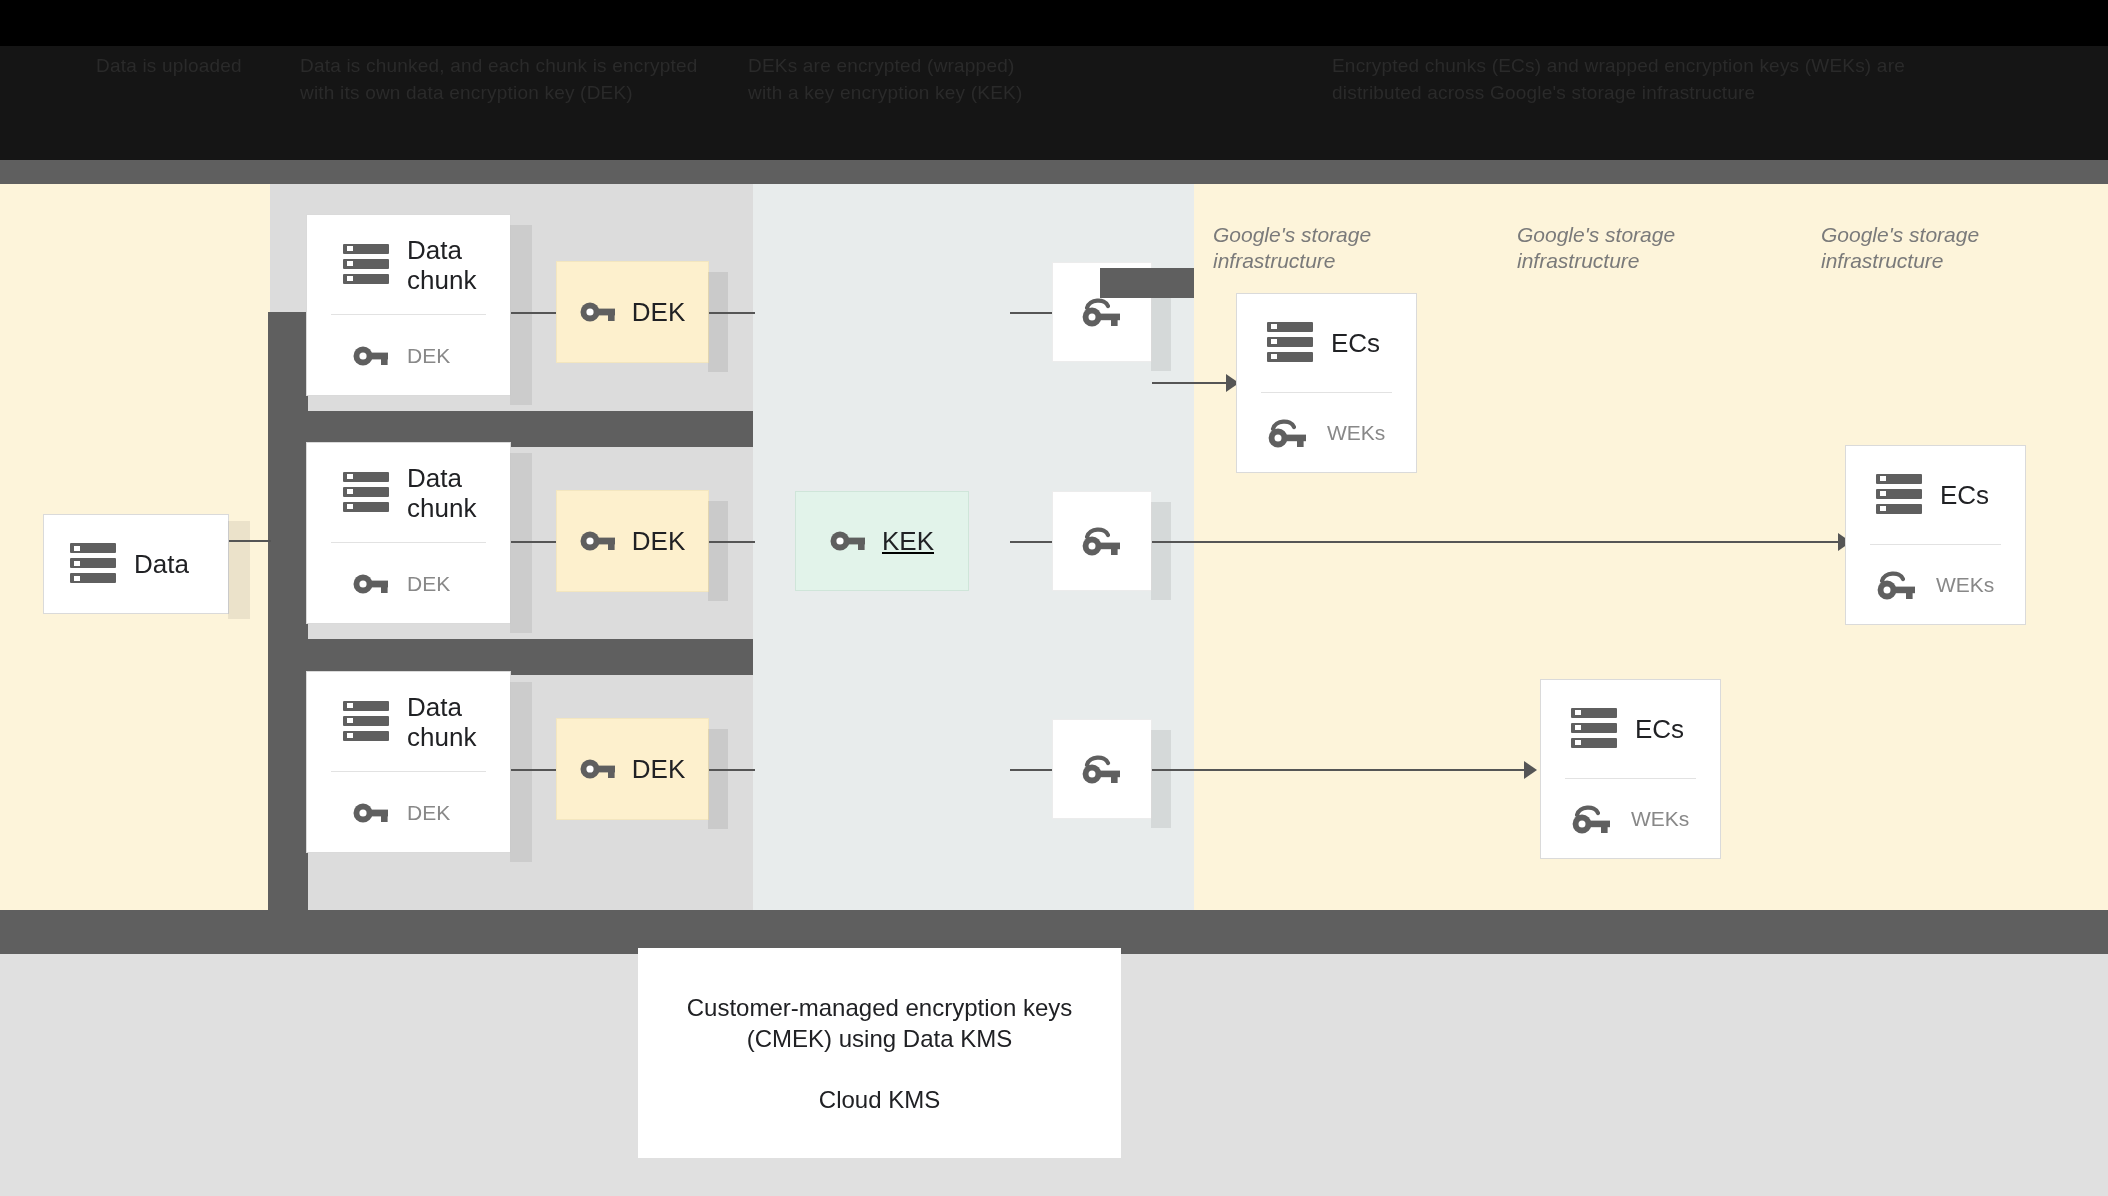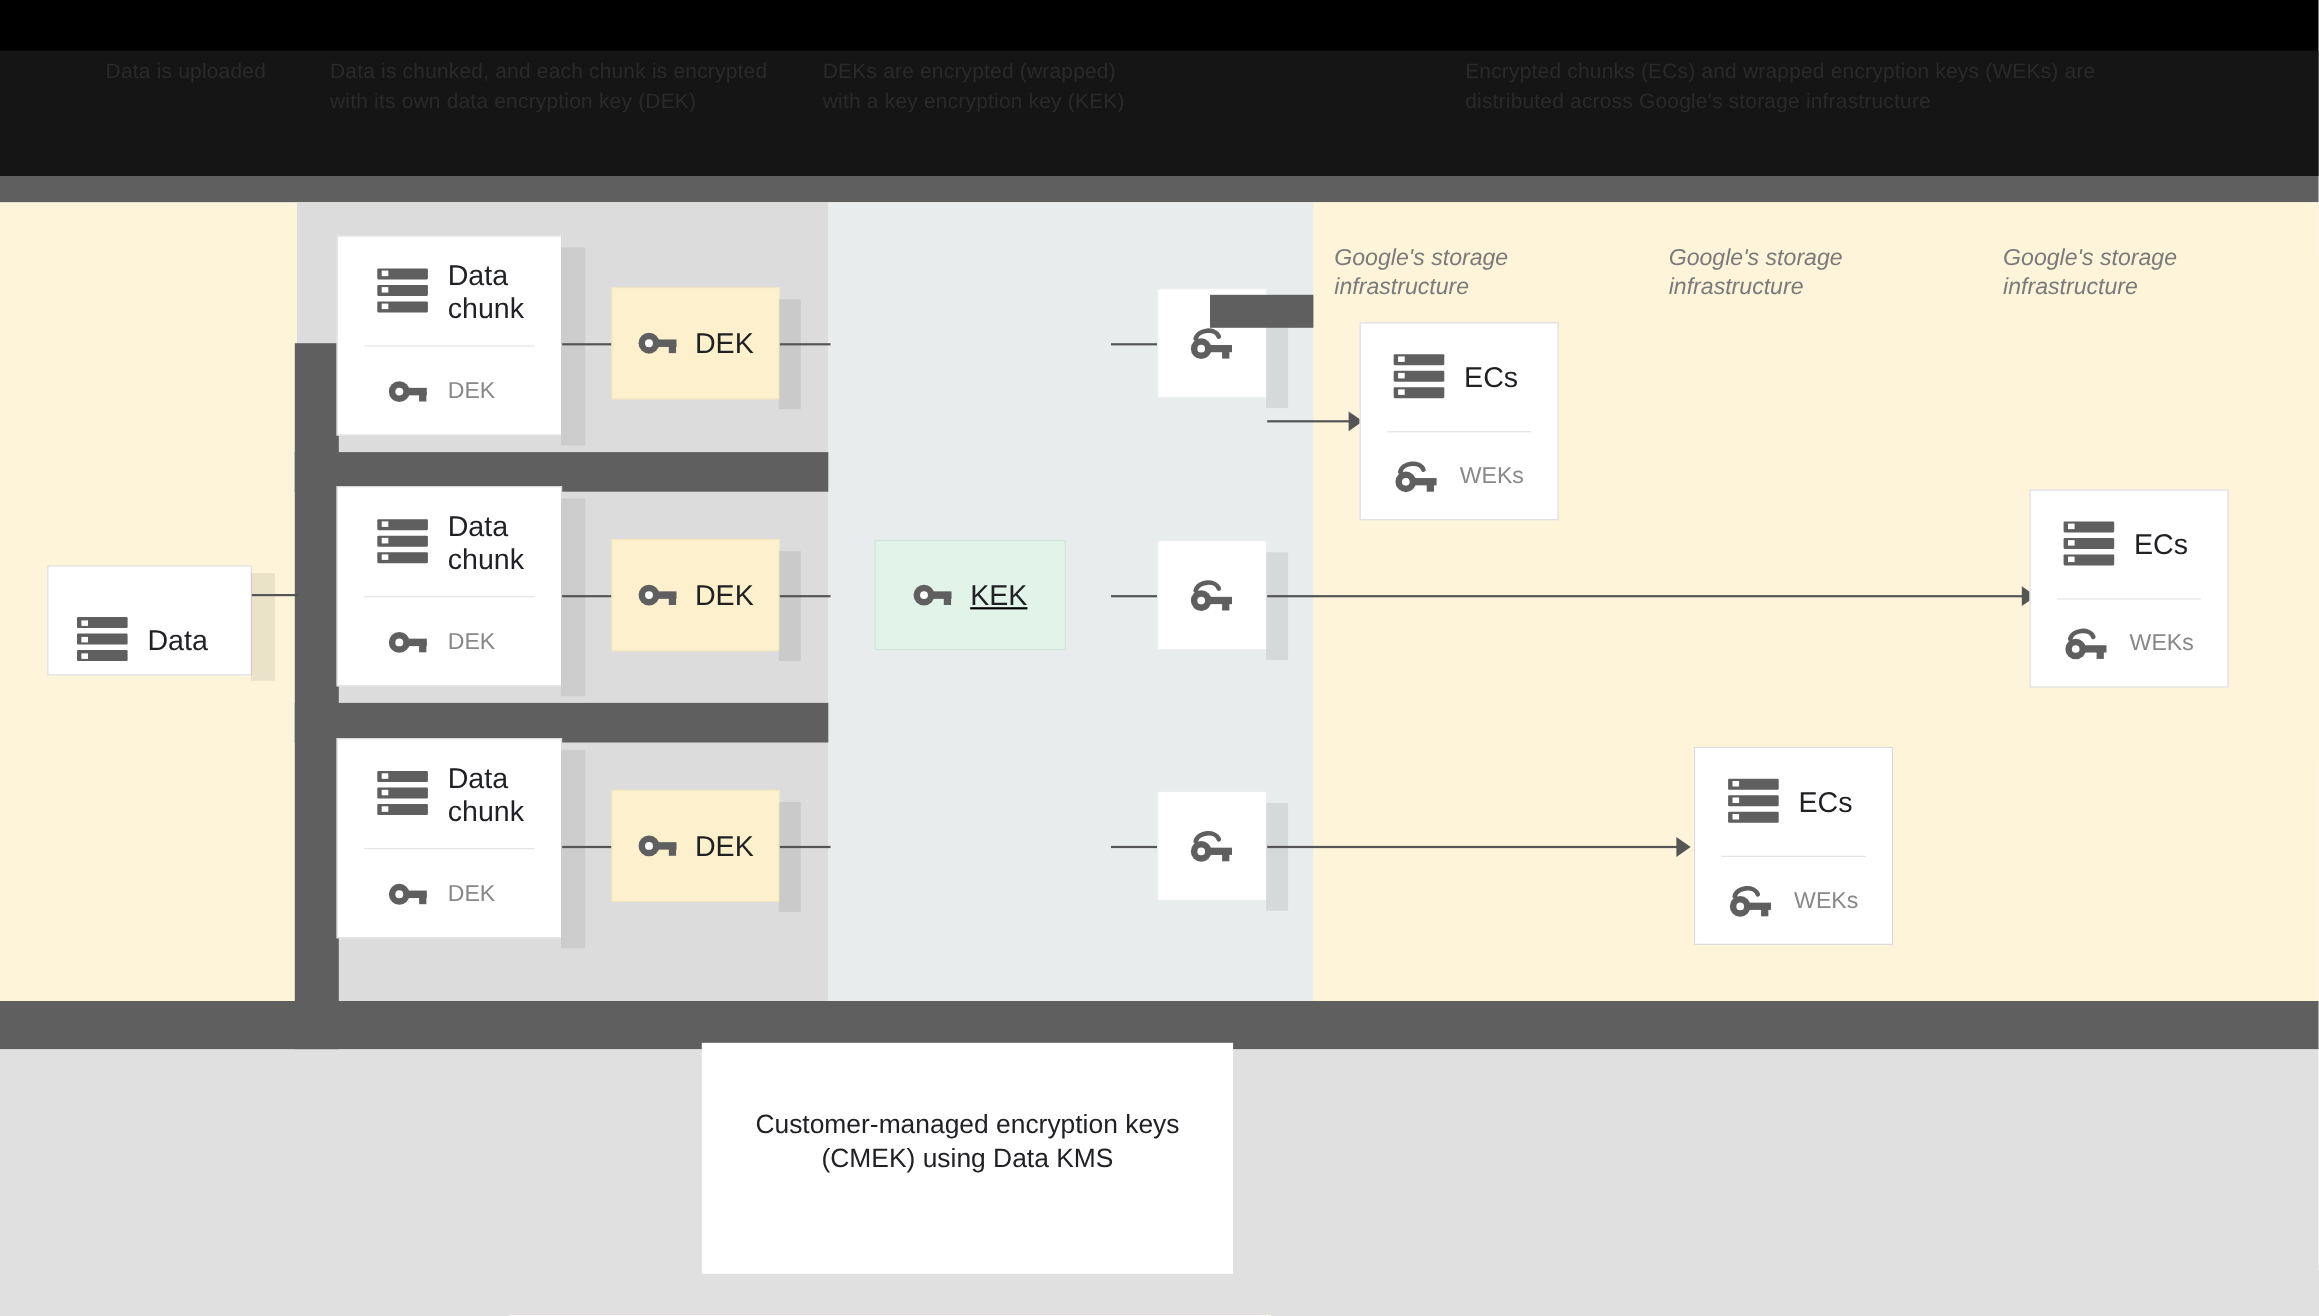--- a/index.html
+++ b/index.html
@@ -99,21 +99,21 @@
     <div class="band grayband"></div>
     <div class="band midband"></div>
     <div class="band rightband"></div>
 
     <div class="bracket-stem"></div>
     <div class="bracket-arm a1"></div>
     <div class="bracket-arm a2"></div>
 
     <div class="card" style="left:43px;top:330px;width:186px;height:100px;">
       <div class="shadow" style="top:6px;bottom:-6px;"></div>
-      <div class="card-row" style="height:100%;margin-top:18px;">
+      <div class="card-row" style="height:100%;">
         <span class="svr keyicon">
           <i></i>
             <i></i>
             <i></i>
         </span>
         <span class="lbl-main">Data</span>
       </div>
     </div>
 
     <div class="line" style="left:229px;top:356px;width:42px;"></div>
@@ -365,16 +365,17 @@
 
   <div class="sep-bot"></div>
   <div class="bottom"></div>
 
   <div class="caption">
     <div>
       <div class="cap-b">Customer-managed encryption keys</div>
       <div class="cap-b">(CMEK) using Data KMS</div>
     </div>
     <div>
+      <div class="cap-b">Cloud KMS</div>
     </div>
   </div>
 
 </div>
 
 </body></html>

